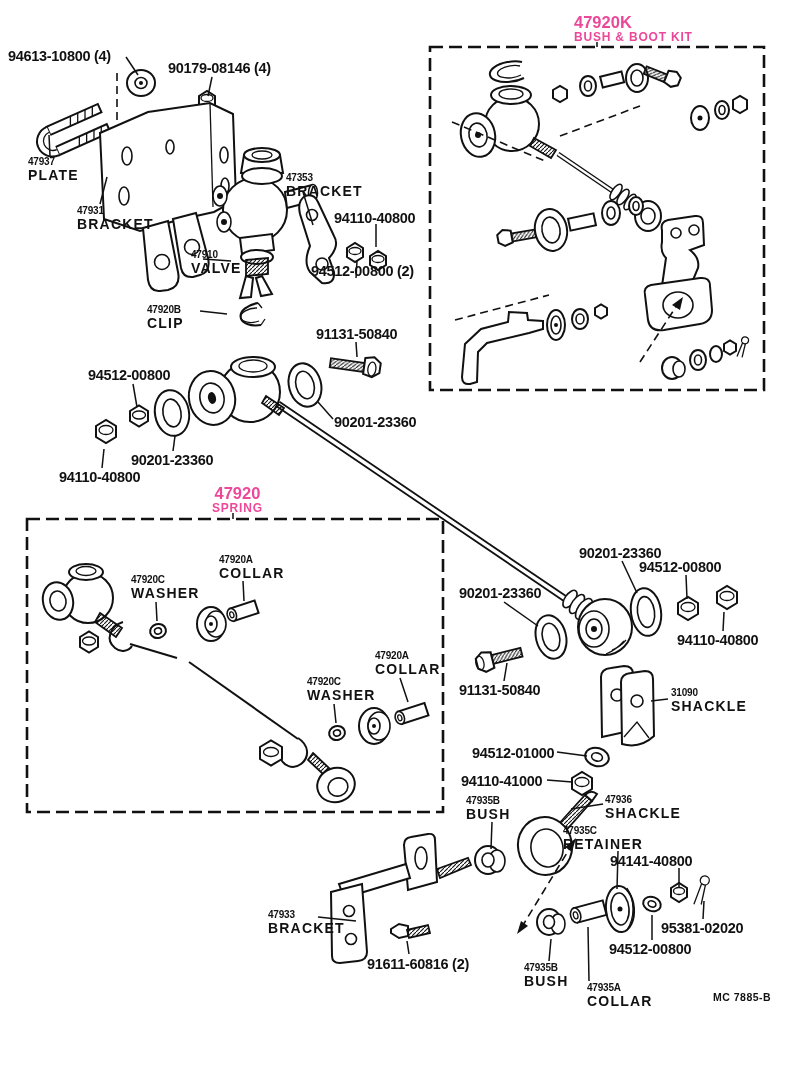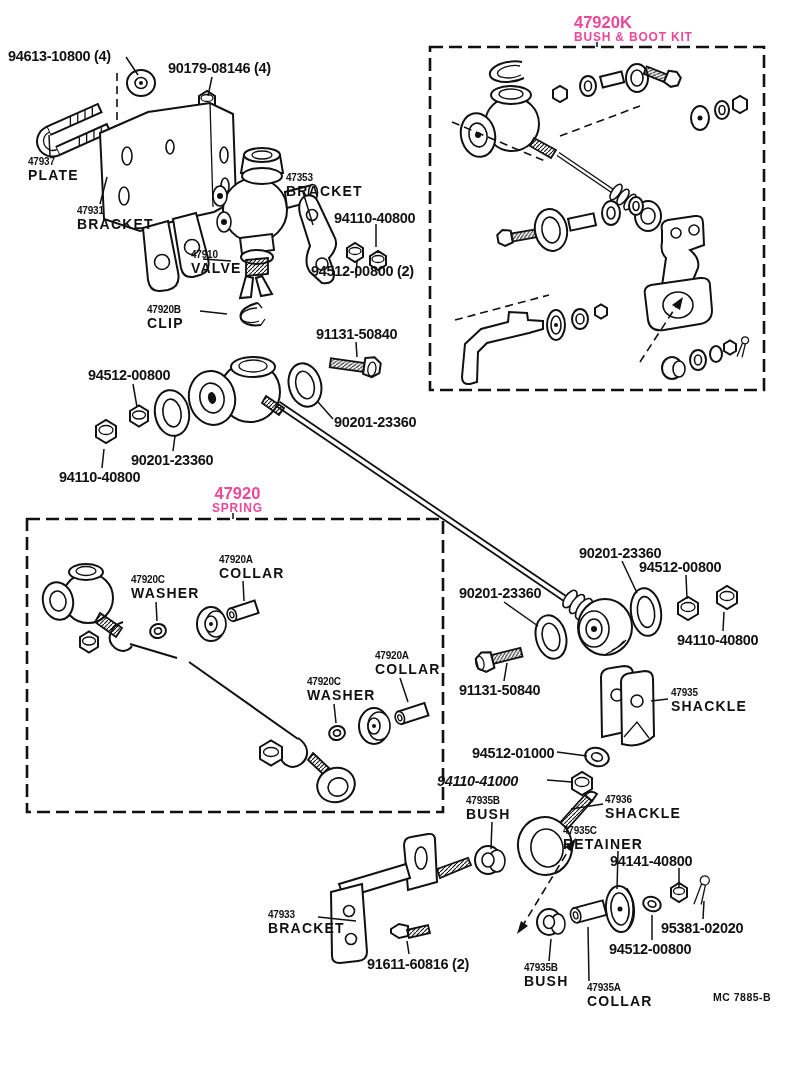--- a/index.html
+++ b/index.html
@@ -514,35 +514,35 @@
       <div class="plabel" style="left: 459px; top: 586px;">
         <div class="num">90201-23360</div>
       </div>
       <div class="plabel" style="left: 677px; top: 633px;">
         <div class="num">94110-40800</div>
       </div>
       <div class="plabel" style="left: 459px; top: 683px;">
         <div class="num">91131-50840</div>
       </div>
       <div class="plabel" style="left: 671px; top: 688px;">
-        <div class="code">47935</div>
+        <div class="code">31090</div>
         <div class="sub">SHACKLE</div>
       </div>
       <div class="plabel" style="left: 375px; top: 651px;">
         <div class="code">47920A</div>
         <div class="sub">COLLAR</div>
       </div>
       <div class="plabel" style="left: 307px; top: 677px;">
         <div class="code">47920C</div>
         <div class="sub">WASHER</div>
       </div>
       <div class="plabel" style="left: 472px; top: 746px;">
         <div class="num">94512-01000</div>
       </div>
-      <div class="plabel" style="left: 437px; top: 774px; font-style: italic;">
+      <div class="plabel" style="left: 461px; top: 774px;">
         <div class="num">94110-41000</div>
       </div>
       <div class="plabel" style="left: 466px; top: 796px;">
         <div class="code">47935B</div>
         <div class="sub">BUSH</div>
       </div>
       <div class="plabel" style="left: 605px; top: 795px;">
         <div class="code">47936</div>
         <div class="sub">SHACKLE</div>
       </div>

